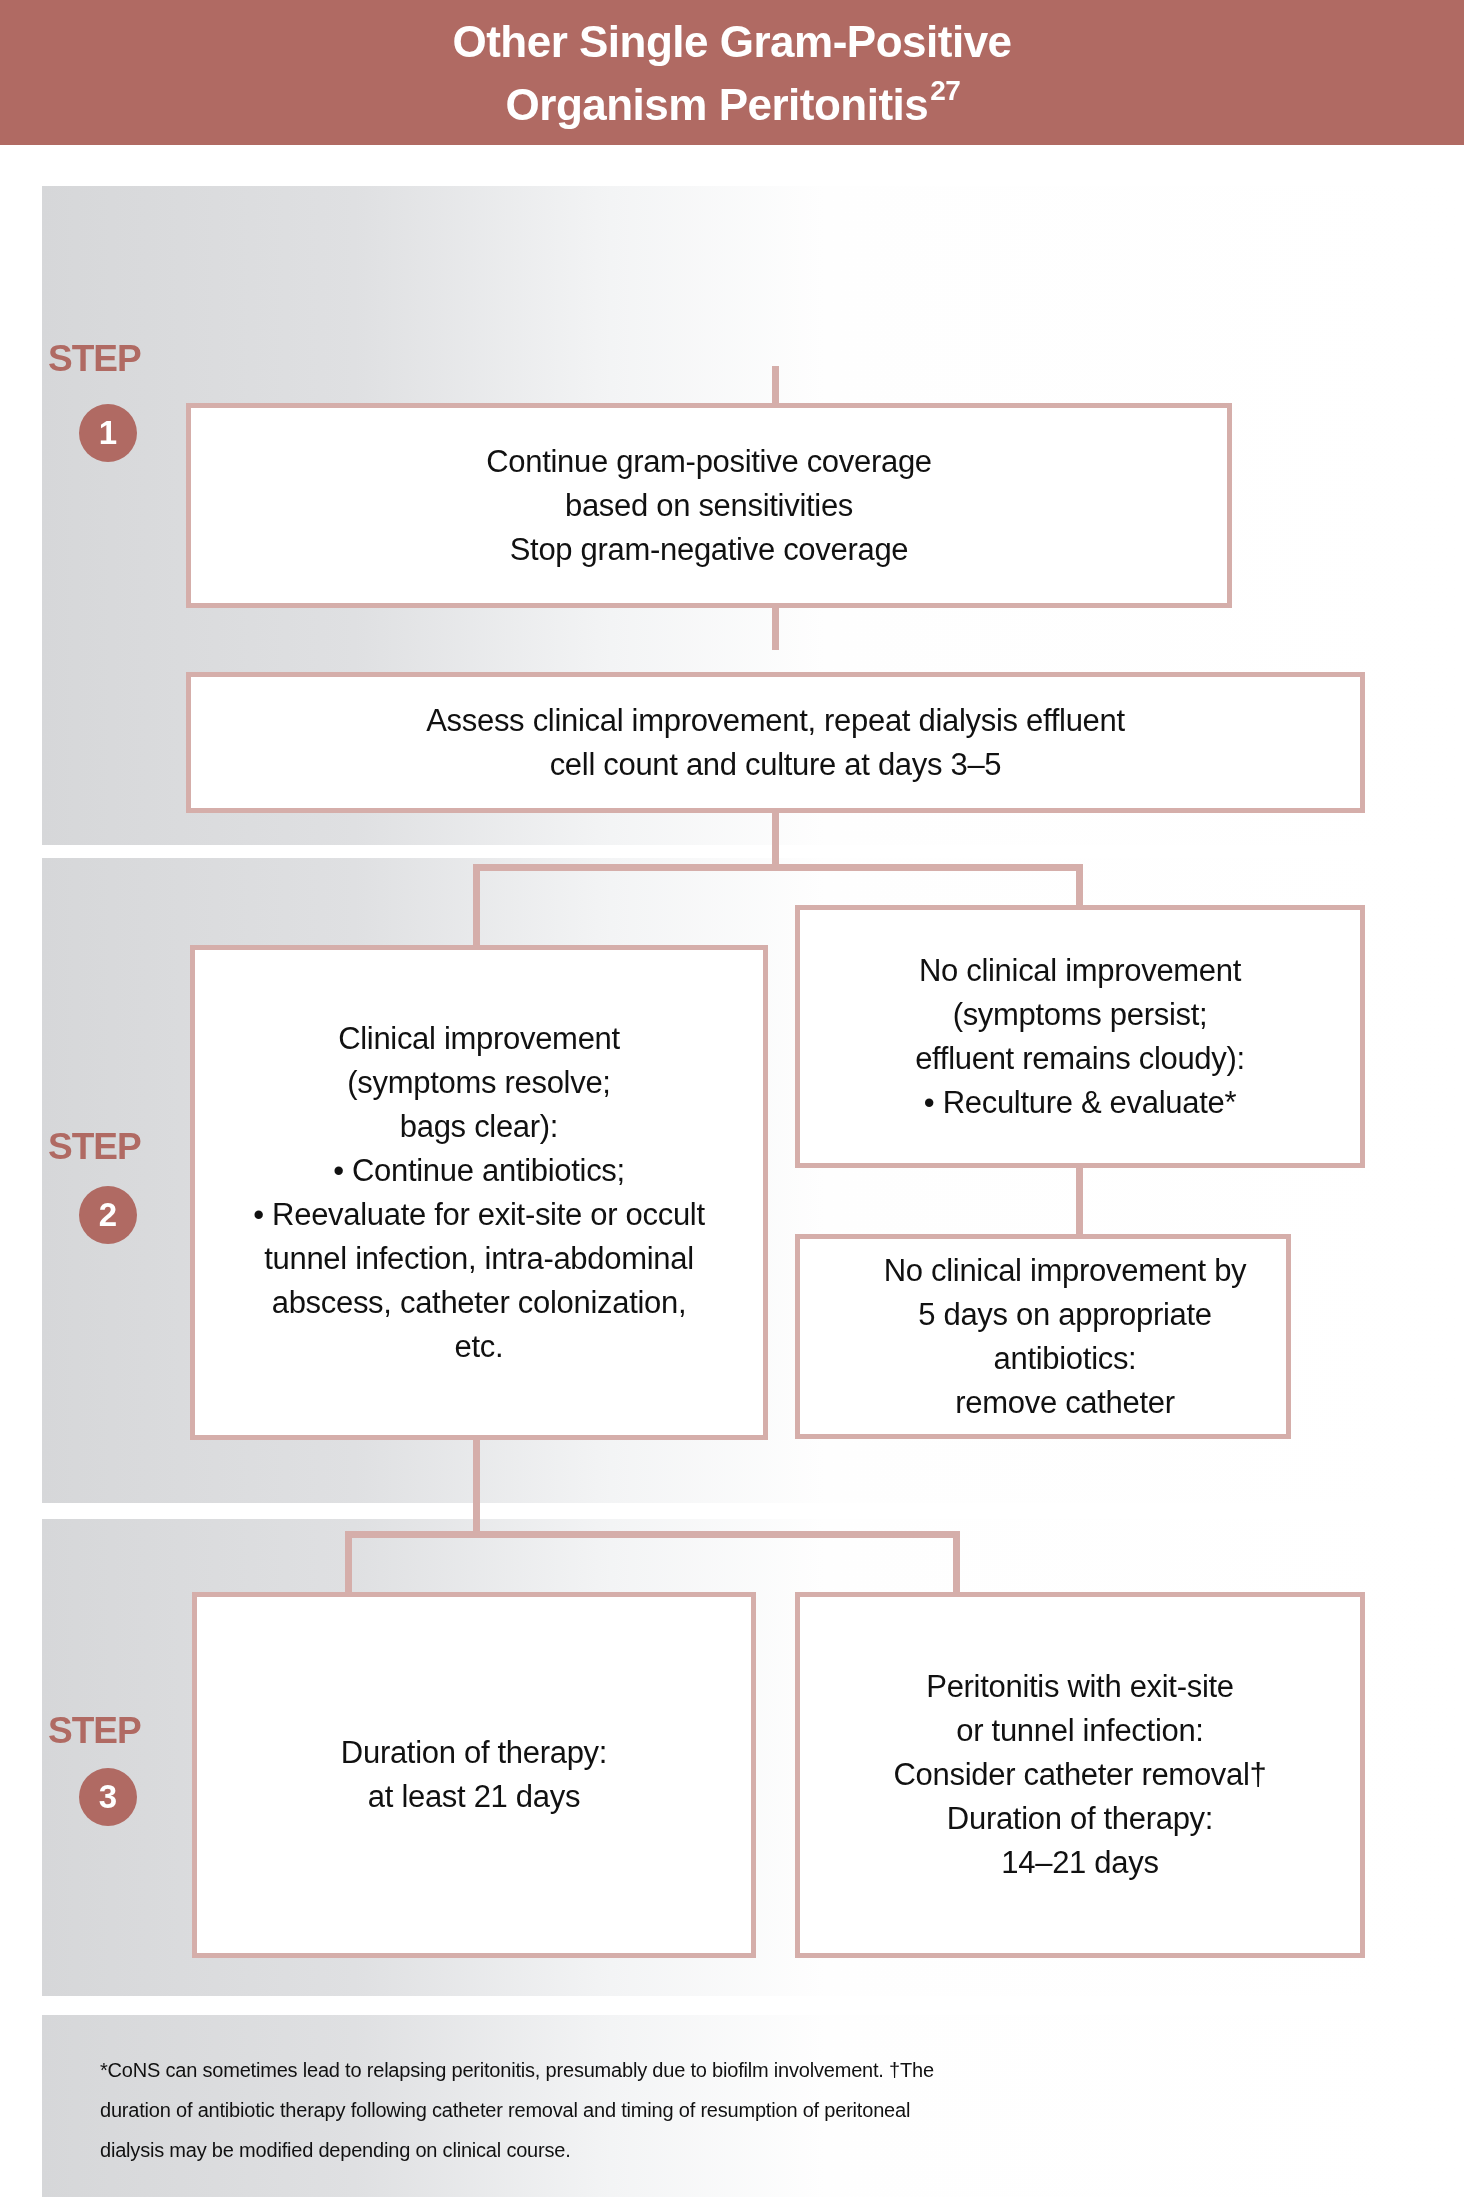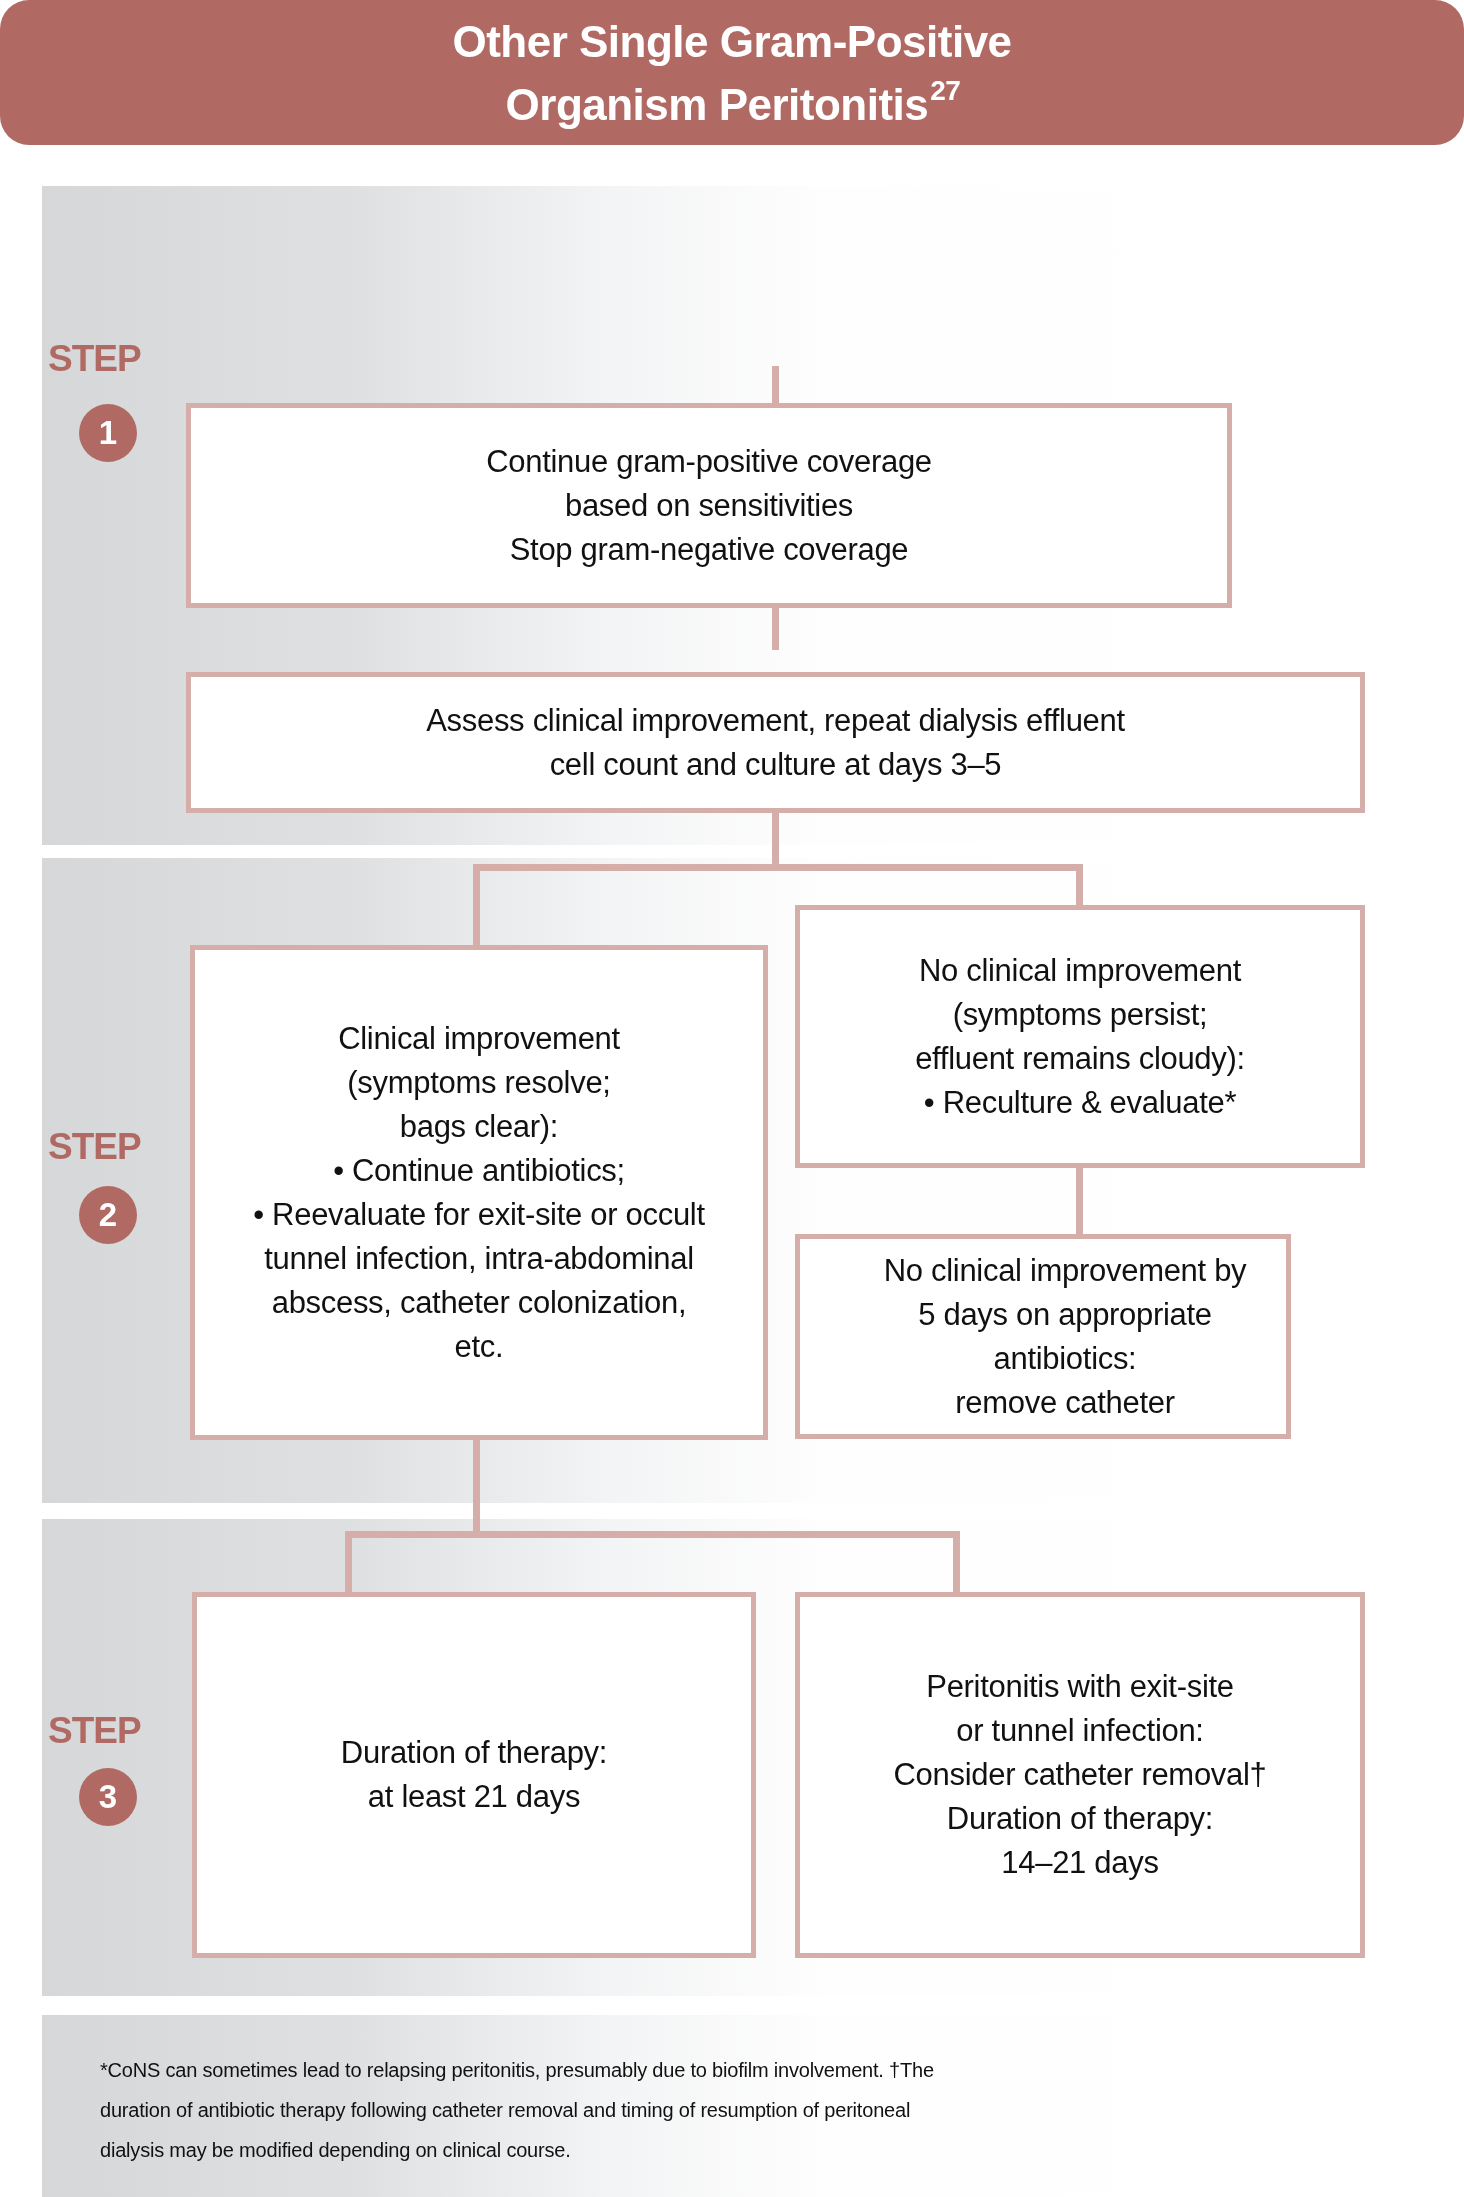--- a/index.html
+++ b/index.html
@@ -12,21 +12,20 @@
     color: #111111;
     overflow: hidden;
   }
 
   
   .banner {
     position: absolute; left: 0; top: 0; width: 1464px; height: 145px;
     background: #b06a63;
     display: flex; flex-direction: column; align-items: center; justify-content: center;
     text-align: center;
-    border-radius: 29px;
   }
   .banner-line {
     color: #ffffff; font-weight: bold; font-size: 44px; line-height: 53px;
     letter-spacing: -0.5px; white-space: nowrap;
   }
   .banner-line sup { font-size: 28px; position: relative; top: -4px; left: 2px; }
 
   
   .panel {
     position: absolute; left: 42px; width: 1422px;

